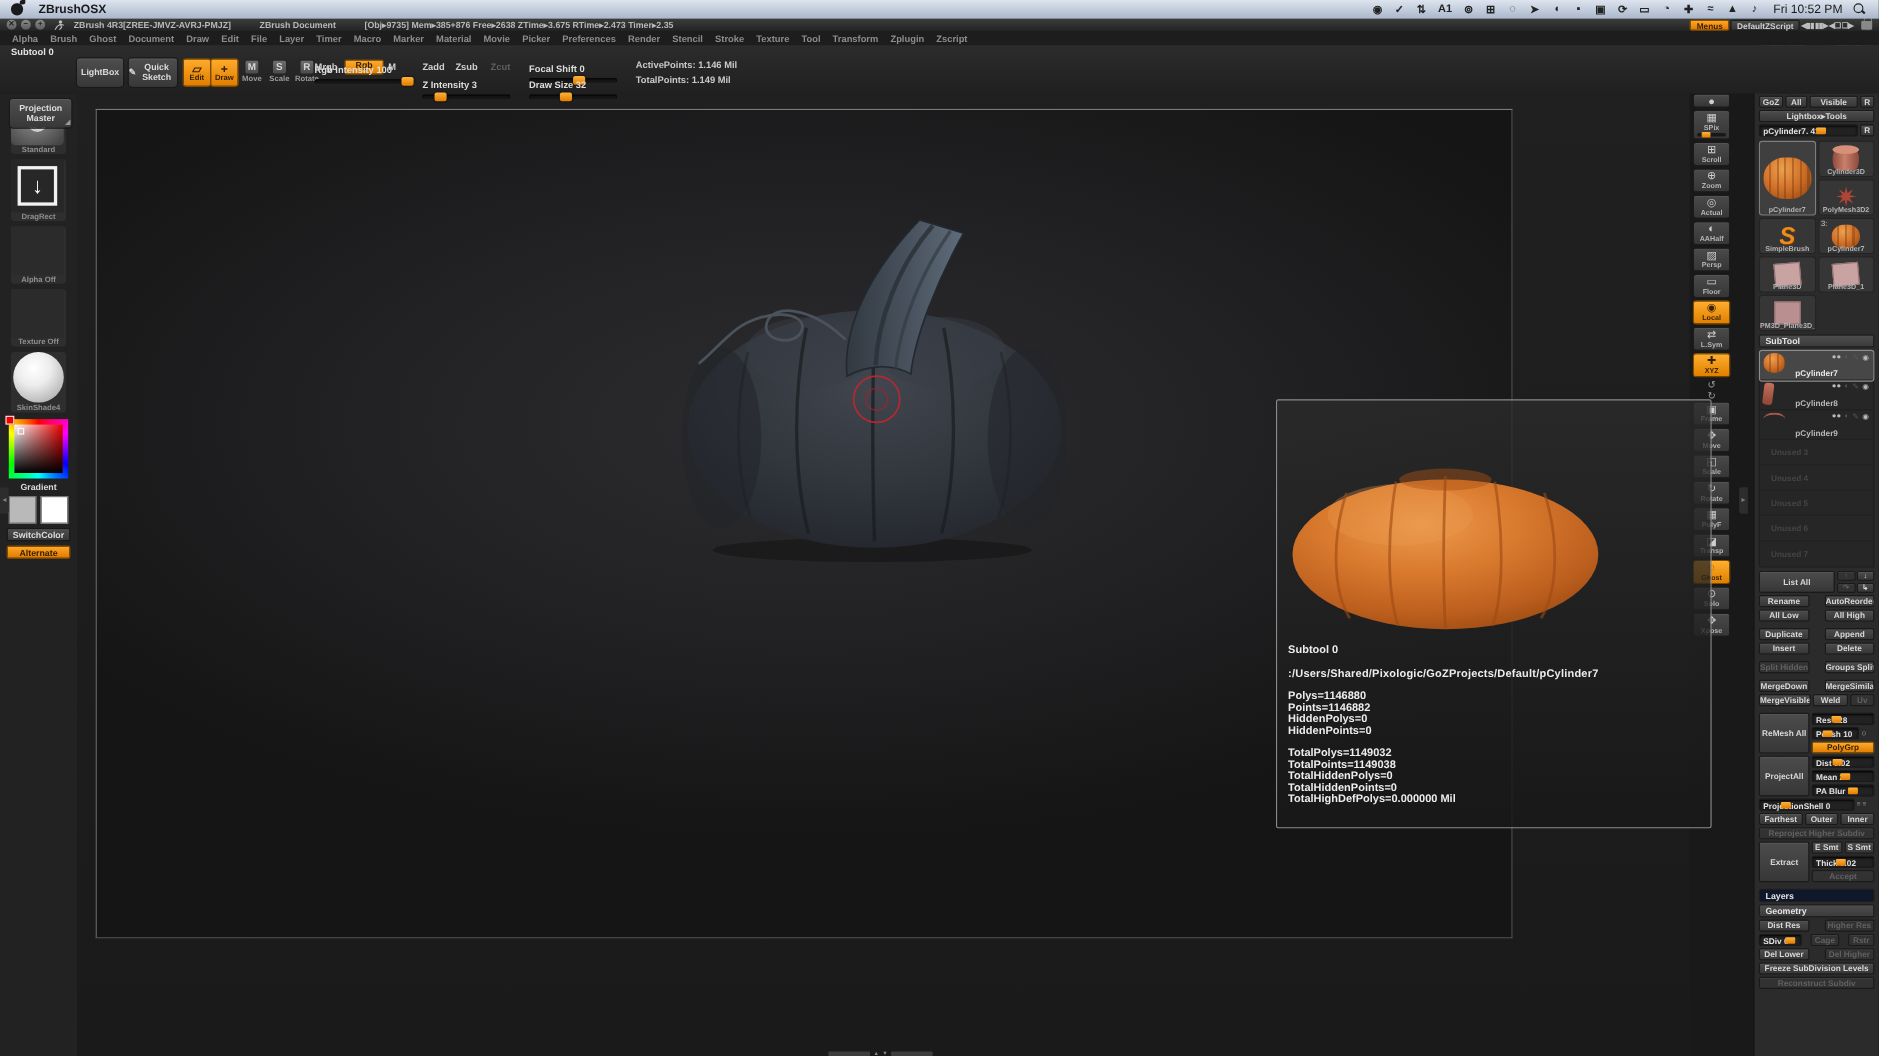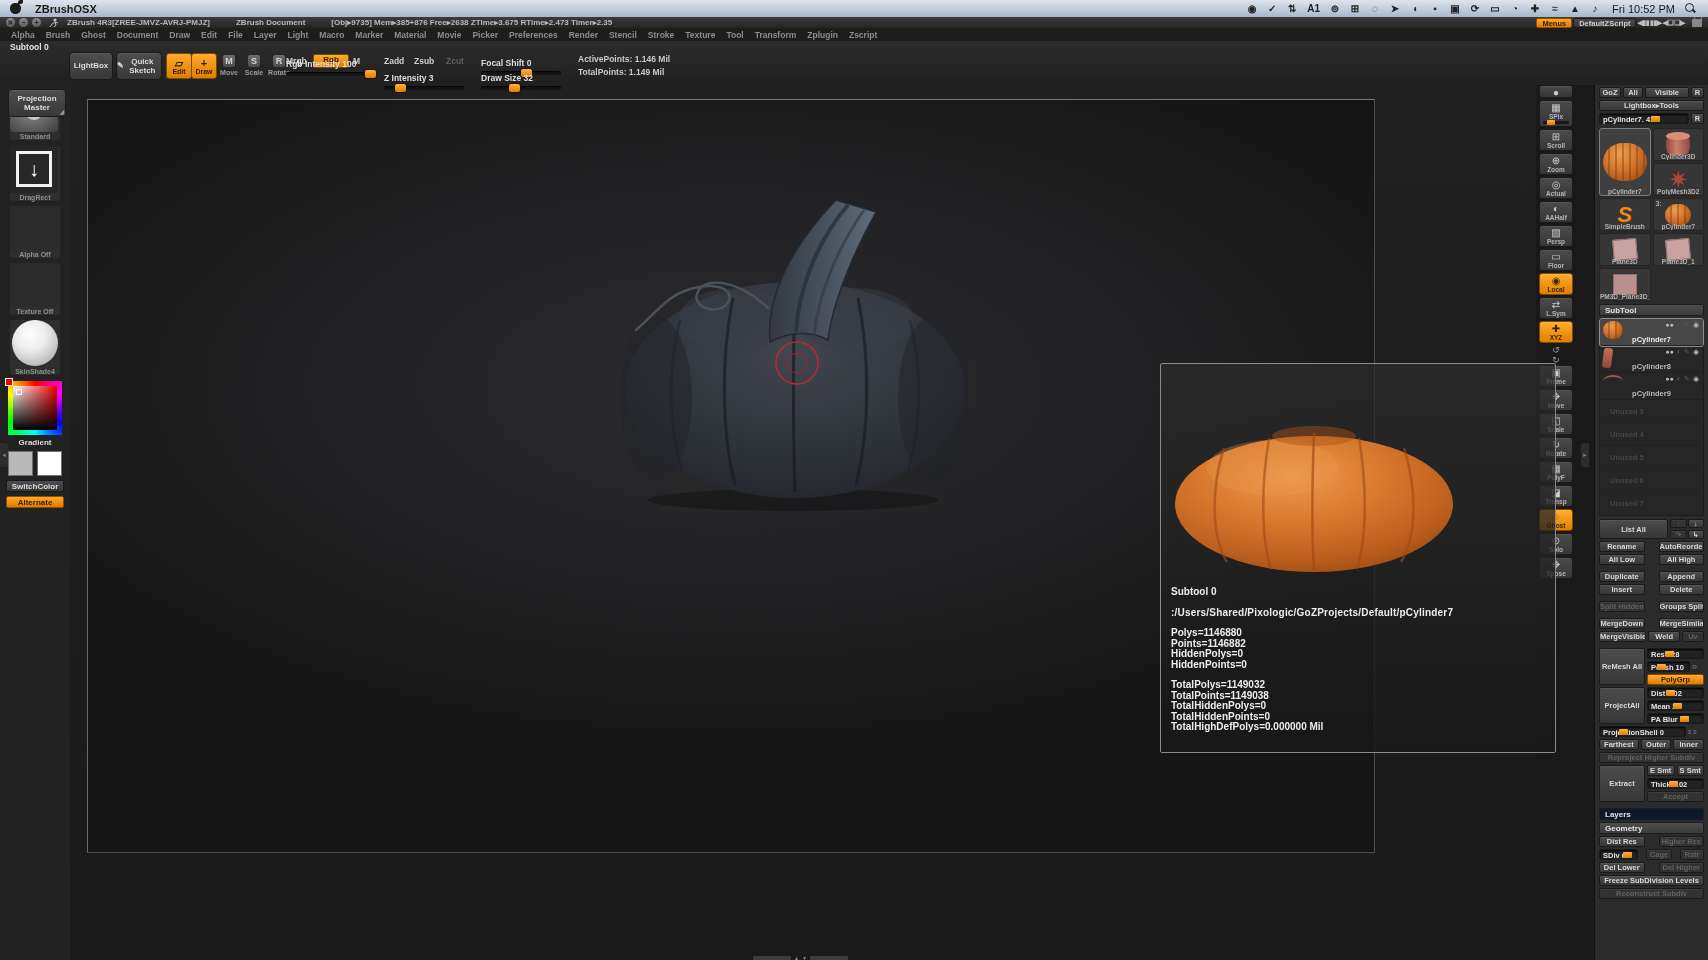--- a/index.html
+++ b/index.html
@@ -276,21 +276,21 @@
 
 <div id="menubar">
   <span>Alpha</span>
   <span>Brush</span>
   <span>Ghost</span>
   <span>Document</span>
   <span>Draw</span>
   <span>Edit</span>
   <span>File</span>
   <span>Layer</span>
-  <span>Light</span>
+  <span>Timer</span>
   <span>Macro</span>
   <span>Marker</span>
   <span>Material</span>
   <span>Movie</span>
   <span>Picker</span>
   <span>Preferences</span>
   <span>Render</span>
   <span>Stencil</span>
   <span>Stroke</span>
   <span>Texture</span>

